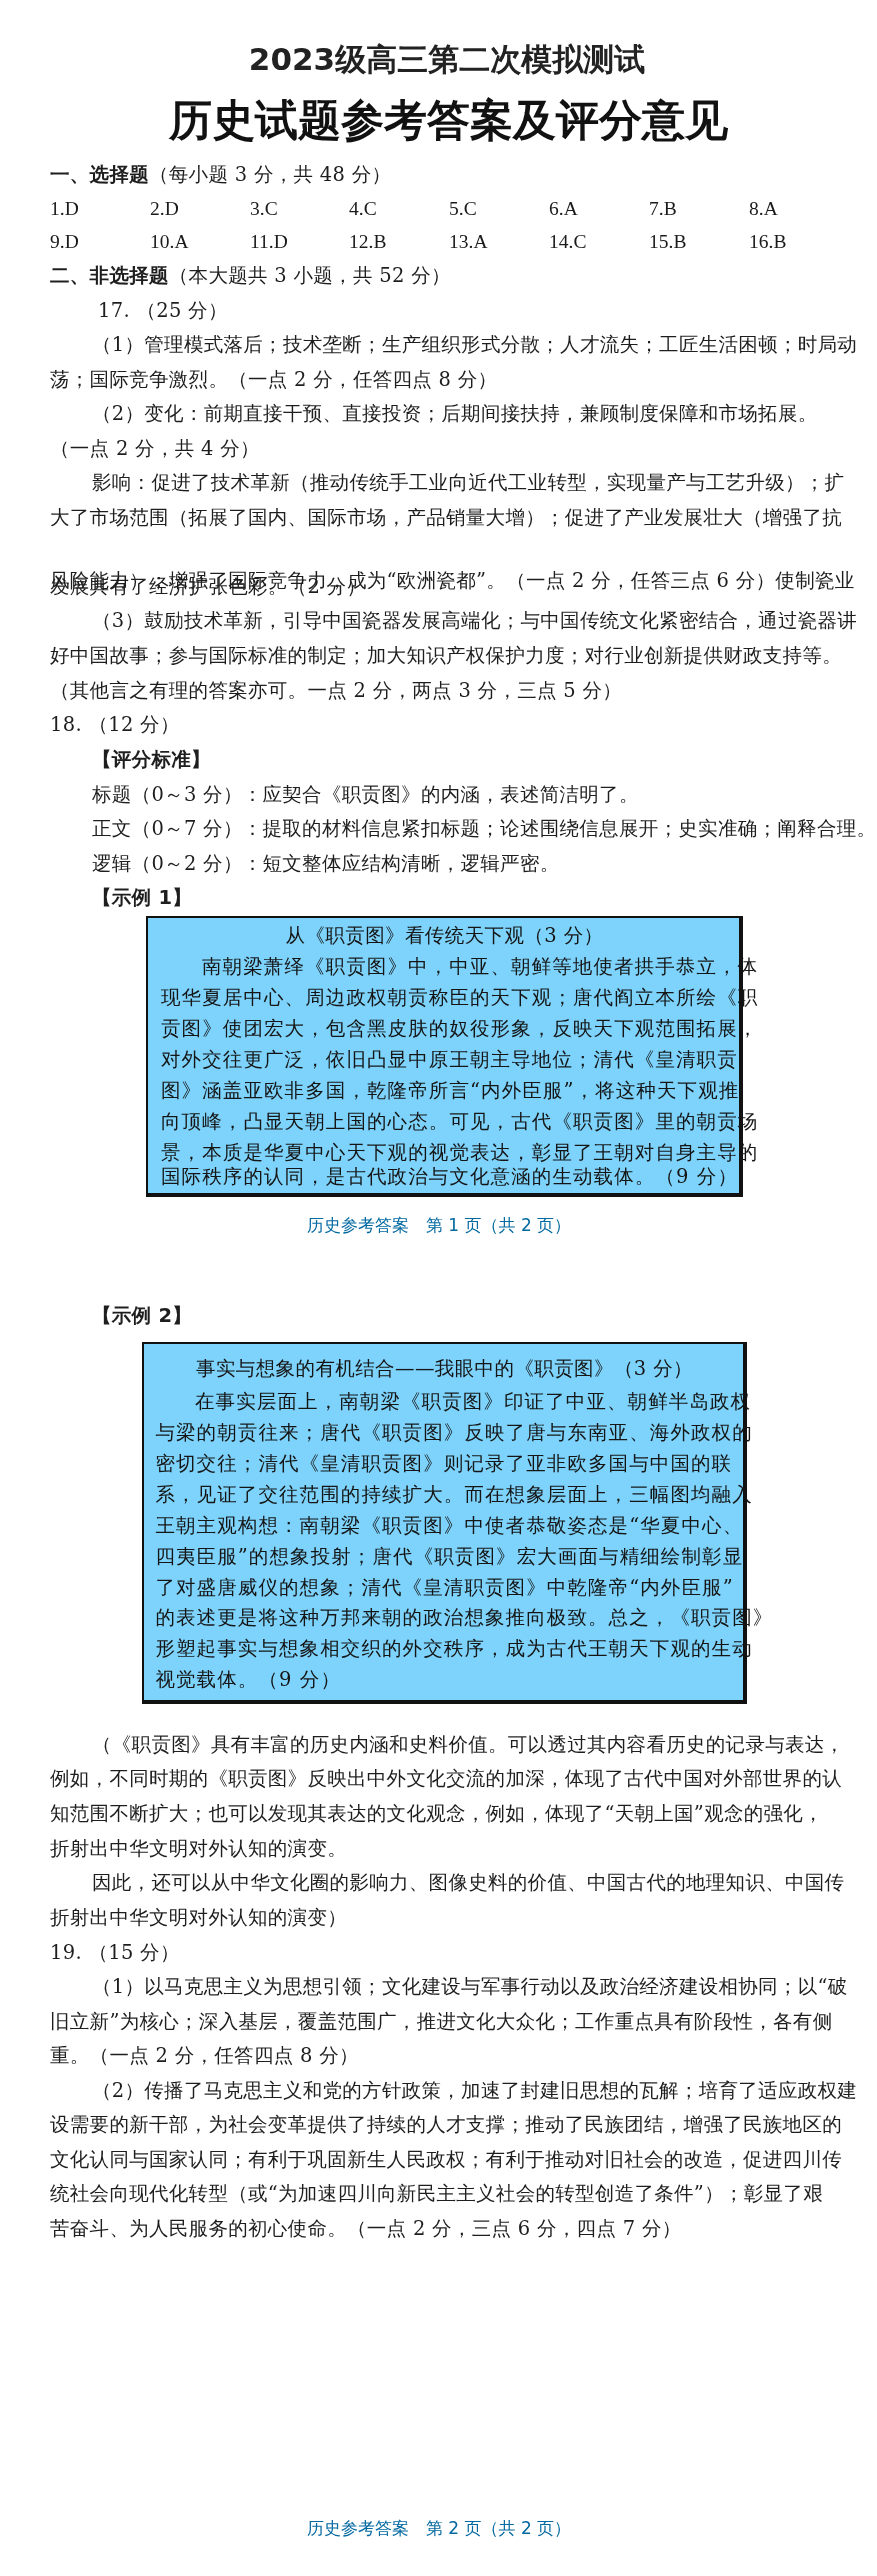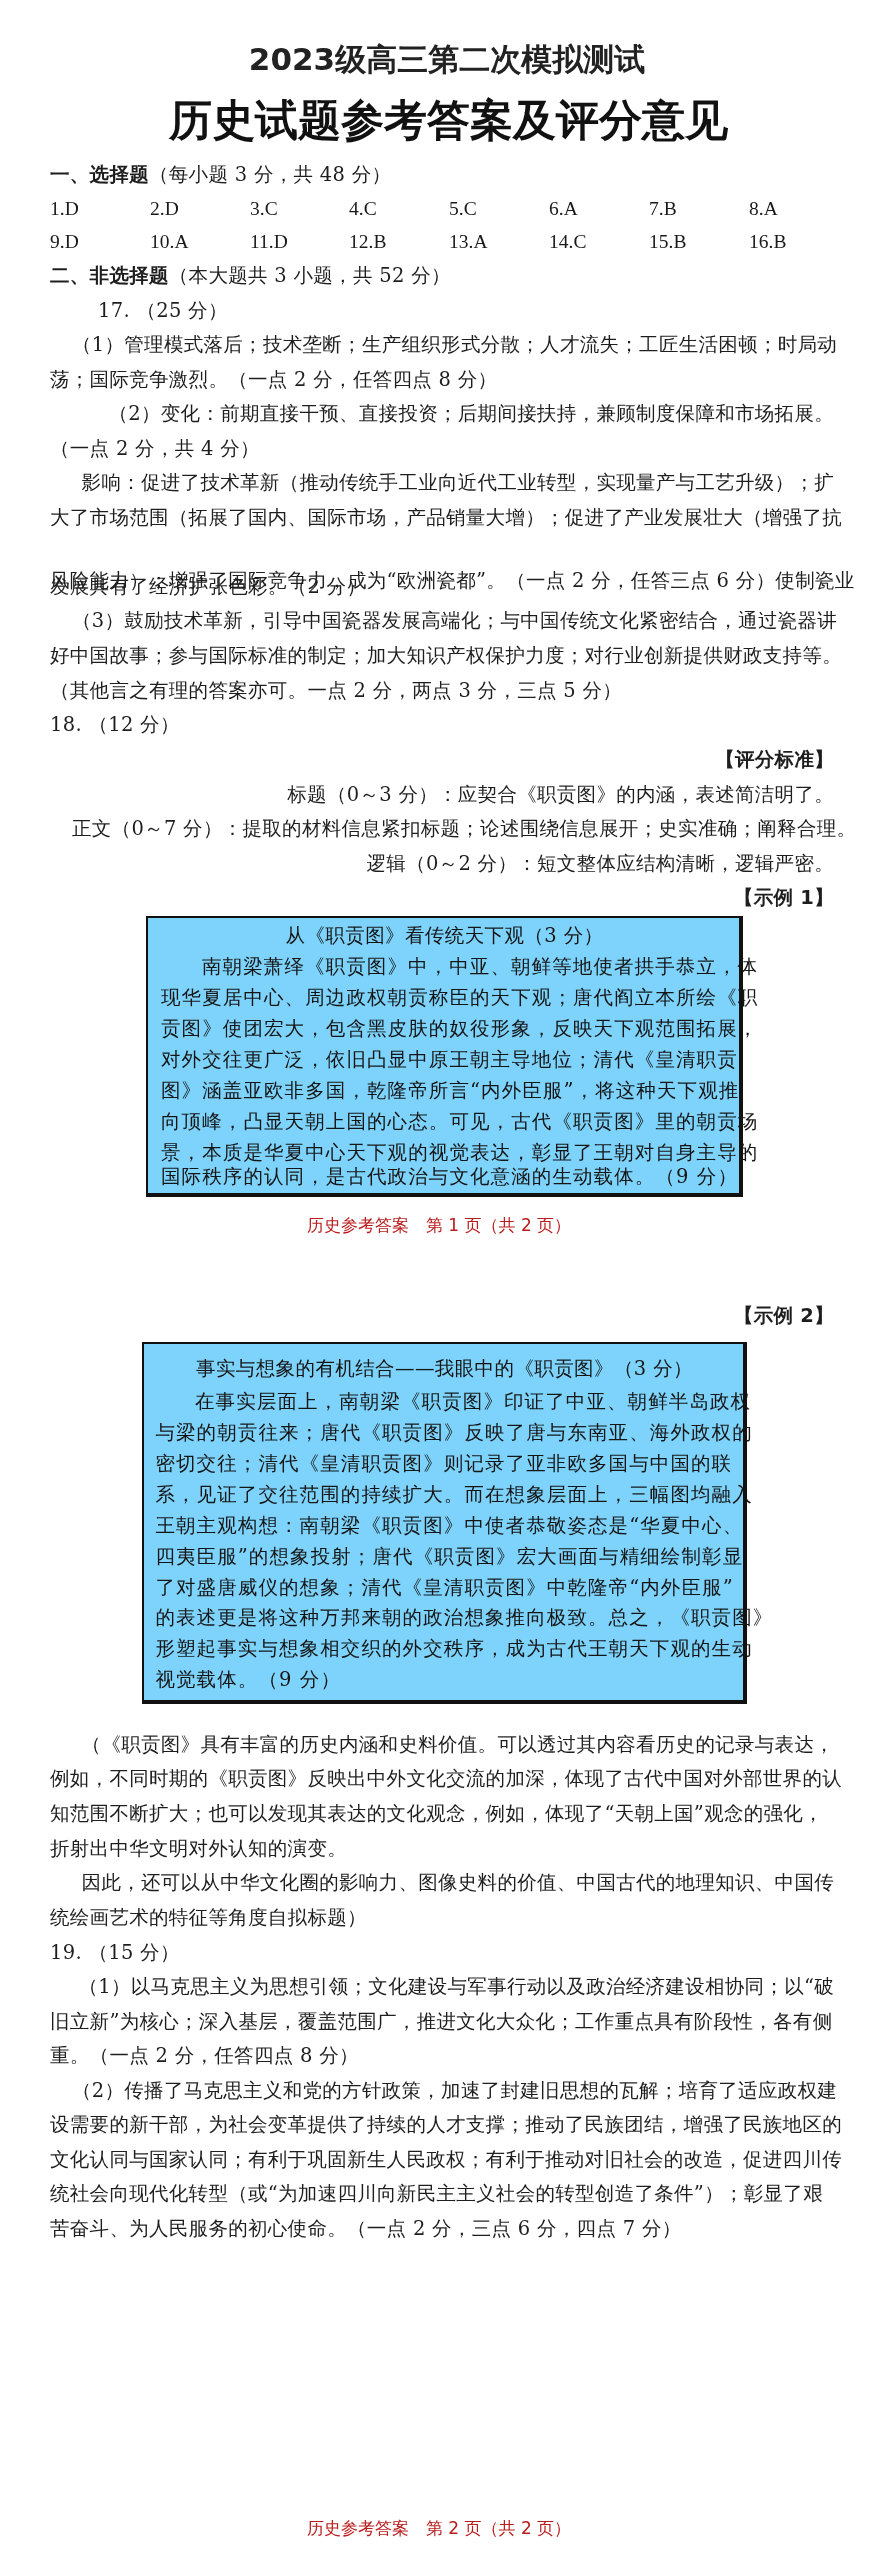--- a/index.html
+++ b/index.html
@@ -5,28 +5,28 @@
   html, body { margin: 0; padding: 0; background: #ffffff; }
   body {
     width: 878px; height: 2576px; position: relative; overflow: hidden;
     color: #1a1a1a;
     font-family: "DejaVu Serif", "Liberation Serif", serif;
   }
   .abs { position: absolute; white-space: nowrap; }
   .title1 { left: 0; width: 894px; text-align: center; top: 41px; font-size: 31px; line-height: 36px; font-family: "DejaVu Sans", "Liberation Sans", sans-serif; font-weight: 700; color: #222; }
   .title2 { left: 0; width: 897px; text-align: center; top: 96px; font-size: 43px; line-height: 49px; font-family: "DejaVu Sans", "Liberation Sans", sans-serif; font-weight: 700; color: #111; }
   .line { position: absolute; left: 50px; width: 800px; font-size: 19.5px; line-height: 24.4px; height: 24.4px; white-space: nowrap; overflow: visible; letter-spacing: 0.3px; color: #1e1e1e; }
-  .ind { left: 72px; width: 762px; text-align: right; }
+  .ind { left: 92px; width: 762px; }
   .sec-head b { font-family: "DejaVu Sans", "Liberation Sans", sans-serif; font-weight: 700; }
   .ans { position: absolute; font-size: 19.5px; line-height: 24.4px; white-space: nowrap; font-family: "Liberation Serif", "DejaVu Serif", serif; }
   .label-bold { font-family: "DejaVu Sans", "Liberation Sans", sans-serif; font-weight: 700; }
   .box { position: absolute; border: 2.4px solid #111; border-right-width: 4.1px; border-bottom-width: 4.1px; box-sizing: border-box; background: #7dd3fc; }
   .bline { position: absolute; font-size: 19.5px; line-height: 24.4px; height: 24.4px; white-space: nowrap; letter-spacing: 1.1px; color: #151515; font-family: "DejaVu Serif", "Liberation Serif", serif; }
   .btitle { text-align: center; font-family: "DejaVu Serif", "Liberation Serif", serif; font-size: 19.5px; letter-spacing: 0.4px; }
-  .footer { position: absolute; left: 0; width: 878px; text-align: center; font-size: 17px; line-height: 21px; white-space: nowrap; font-family: "DejaVu Sans", "Liberation Sans", sans-serif; color: #b91c1c; }
+  .footer { position: absolute; left: 0; width: 878px; text-align: center; font-size: 17px; line-height: 21px; white-space: nowrap; font-family: "DejaVu Sans", "Liberation Sans", sans-serif; color: #0369a1; }
 </style>
 </head>
 <body>
 
 <div class="abs title1">2023级高三第二次模拟测试</div>
 <div class="abs title2">历史试题参考答案及评分意见</div>
 
 <div class="line sec-head" style="top:163px;">
   <b>一、选择题</b><span>（每小题 3 分，共 48 分）</span>
 </div>
@@ -103,21 +103,21 @@
   <div class="bline" style="left:11.4px;top:262px;">的表述更是将这种万邦来朝的政治想象推向极致。总之，《职贡图》</div>
   <div class="bline" style="left:11.4px;top:293px;">形塑起事实与想象相交织的外交秩序，成为古代王朝天下观的生动</div>
   <div class="bline" style="left:11.4px;top:324px;">视觉载体。（9 分）</div>
 </div>
 
 <div class="line ind" style="top:1733px;">（《职贡图》具有丰富的历史内涵和史料价值。可以透过其内容看历史的记录与表达，</div>
 <div class="line" style="top:1767px;">例如，不同时期的《职贡图》反映出中外文化交流的加深，体现了古代中国对外部世界的认</div>
 <div class="line" style="top:1802px;">知范围不断扩大；也可以发现其表达的文化观念，例如，体现了“天朝上国”观念的强化，</div>
 <div class="line" style="top:1837px;">折射出中华文明对外认知的演变。</div>
 <div class="line ind" style="top:1871px;">因此，还可以从中华文化圈的影响力、图像史料的价值、中国古代的地理知识、中国传</div>
-<div class="line" style="top:1906px;">统绘画艺术的特征等角度自拟标题）</div>
+<div class="line" style="top:1906px;">折射出中华文明对外认知的演变）</div>
 
 <div class="line" style="top:1941px;">19. （15 分）</div>
 <div class="line ind" style="top:1975px;">（1）以马克思主义为思想引领；文化建设与军事行动以及政治经济建设相协同；以“破</div>
 <div class="line" style="top:2010px;">旧立新”为核心；深入基层，覆盖范围广，推进文化大众化；工作重点具有阶段性，各有侧</div>
 <div class="line" style="top:2044px;">重。（一点 2 分，任答四点 8 分）</div>
 <div class="line ind" style="top:2079px;">（2）传播了马克思主义和党的方针政策，加速了封建旧思想的瓦解；培育了适应政权建</div>
 <div class="line" style="top:2113px;">设需要的新干部，为社会变革提供了持续的人才支撑；推动了民族团结，增强了民族地区的</div>
 <div class="line" style="top:2148px;">文化认同与国家认同；有利于巩固新生人民政权；有利于推动对旧社会的改造，促进四川传</div>
 <div class="line" style="top:2182px;">统社会向现代化转型（或“为加速四川向新民主主义社会的转型创造了条件”）；彰显了艰</div>
 <div class="line" style="top:2217px;">苦奋斗、为人民服务的初心使命。（一点 2 分，三点 6 分，四点 7 分）</div>

